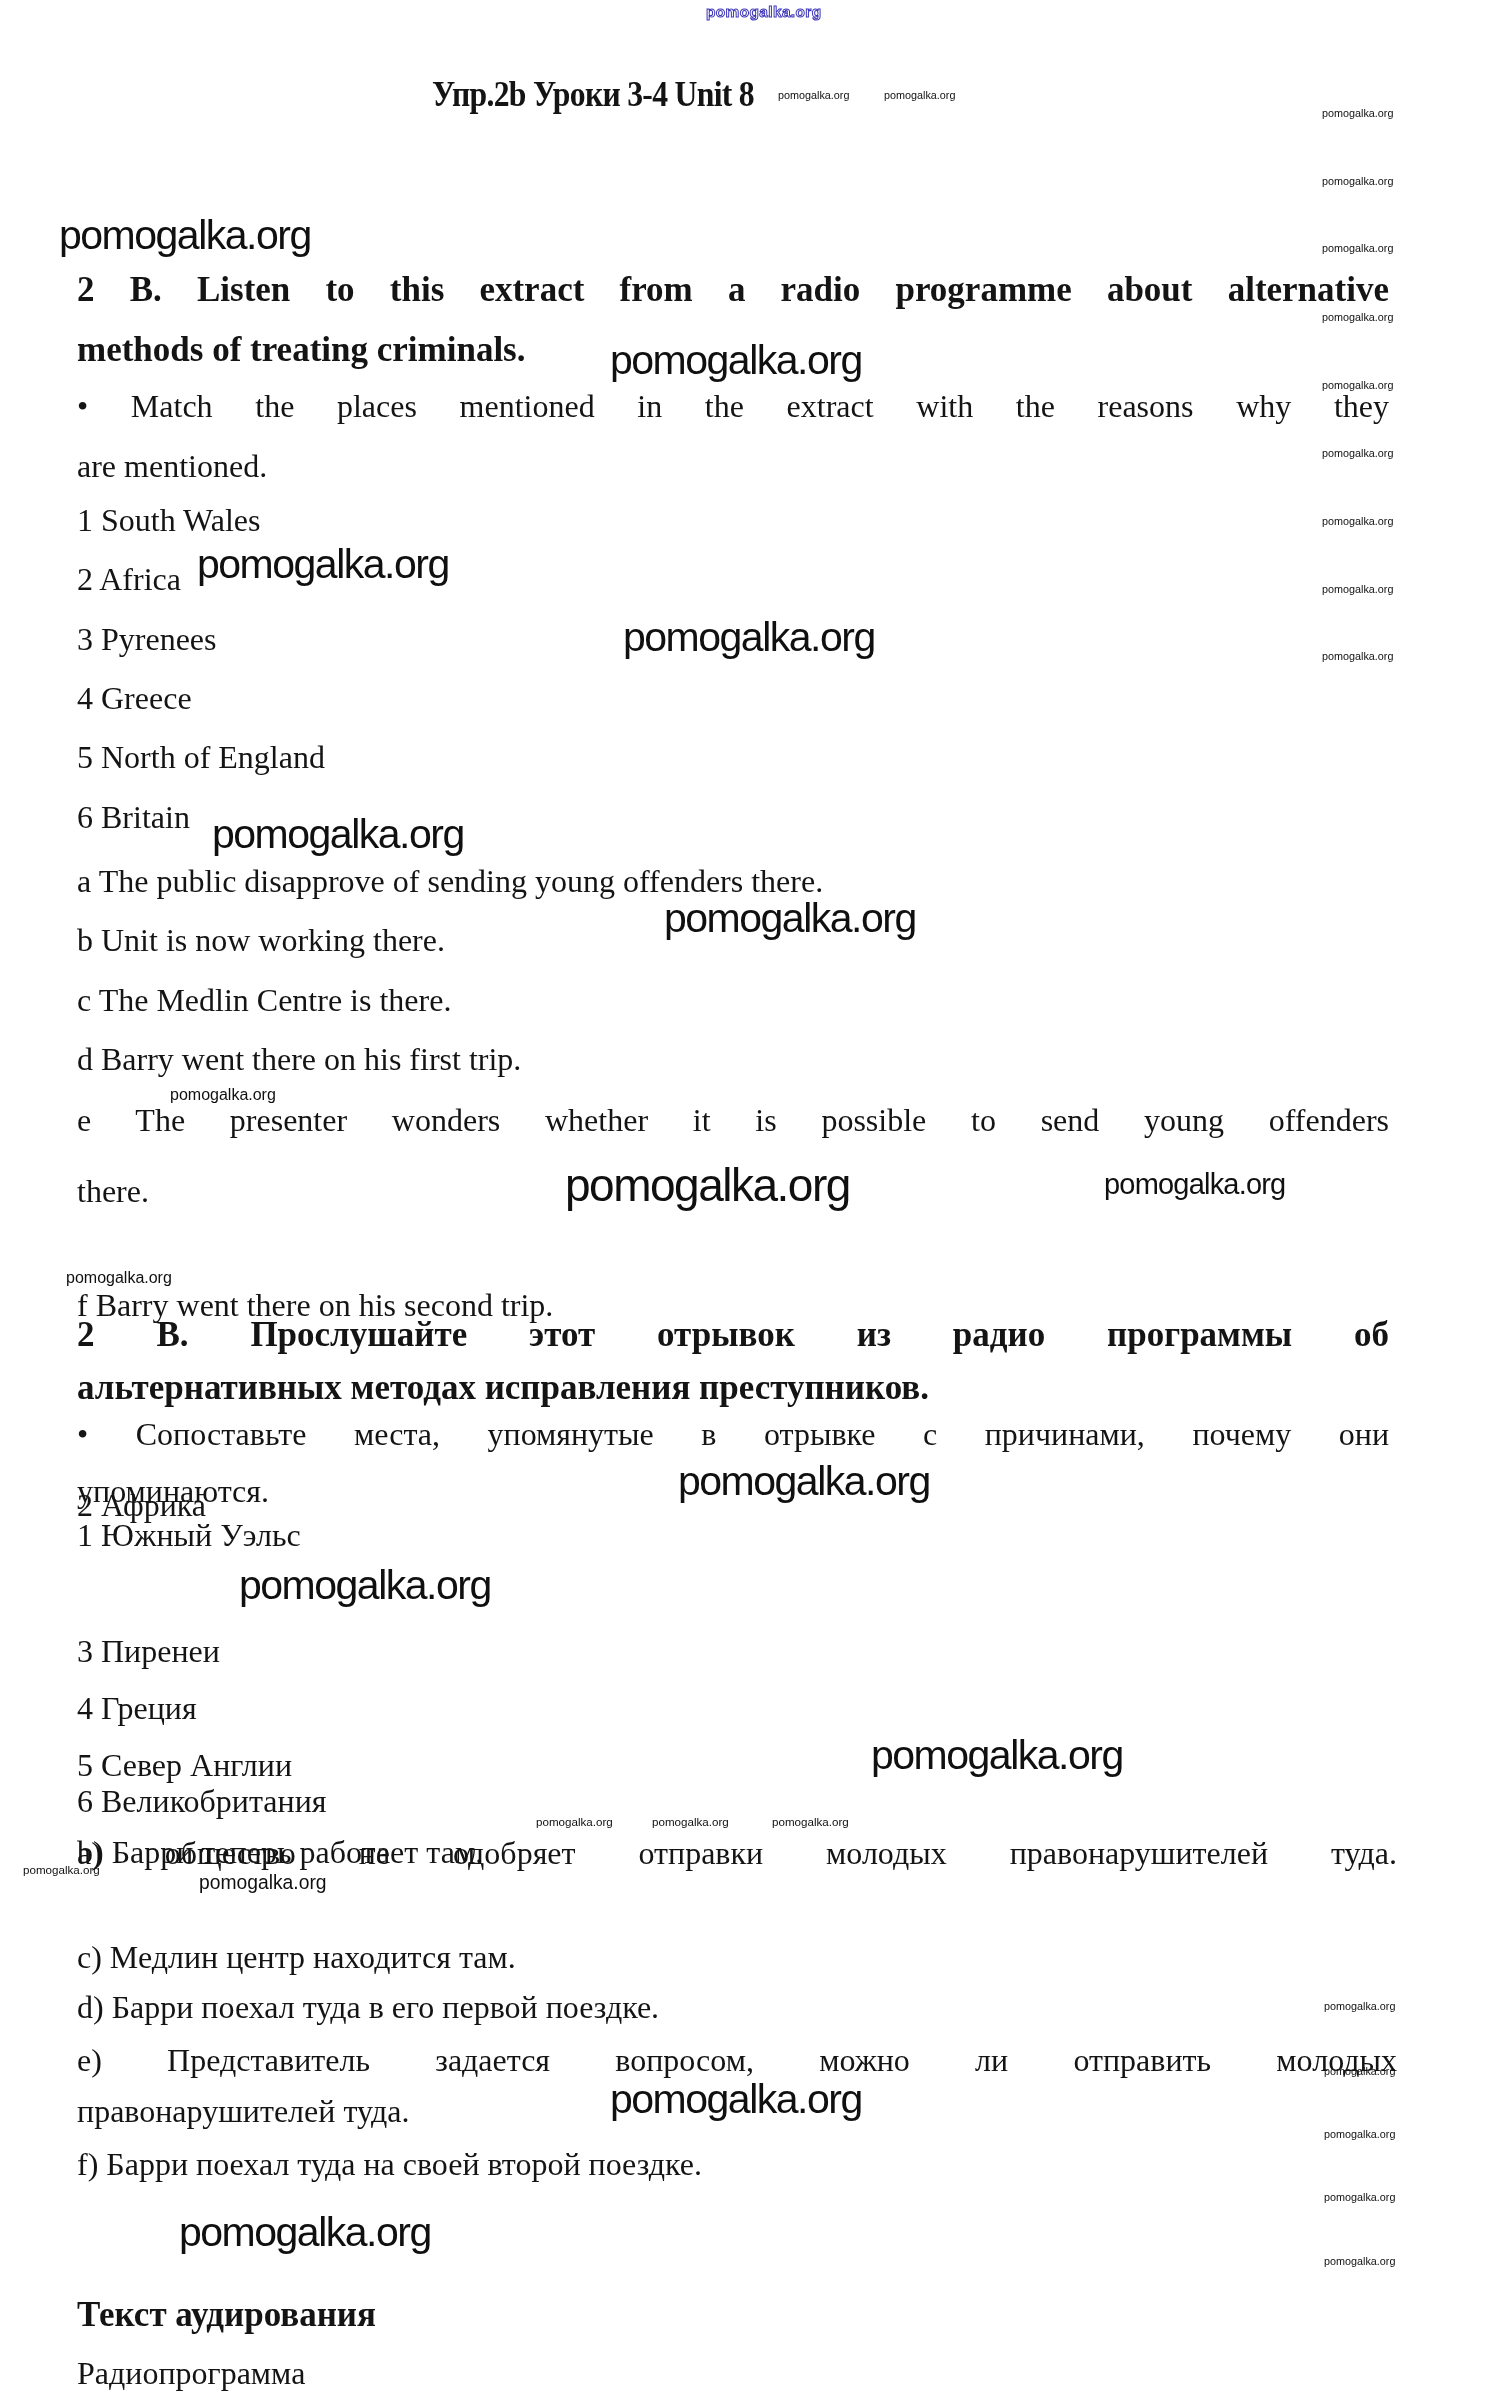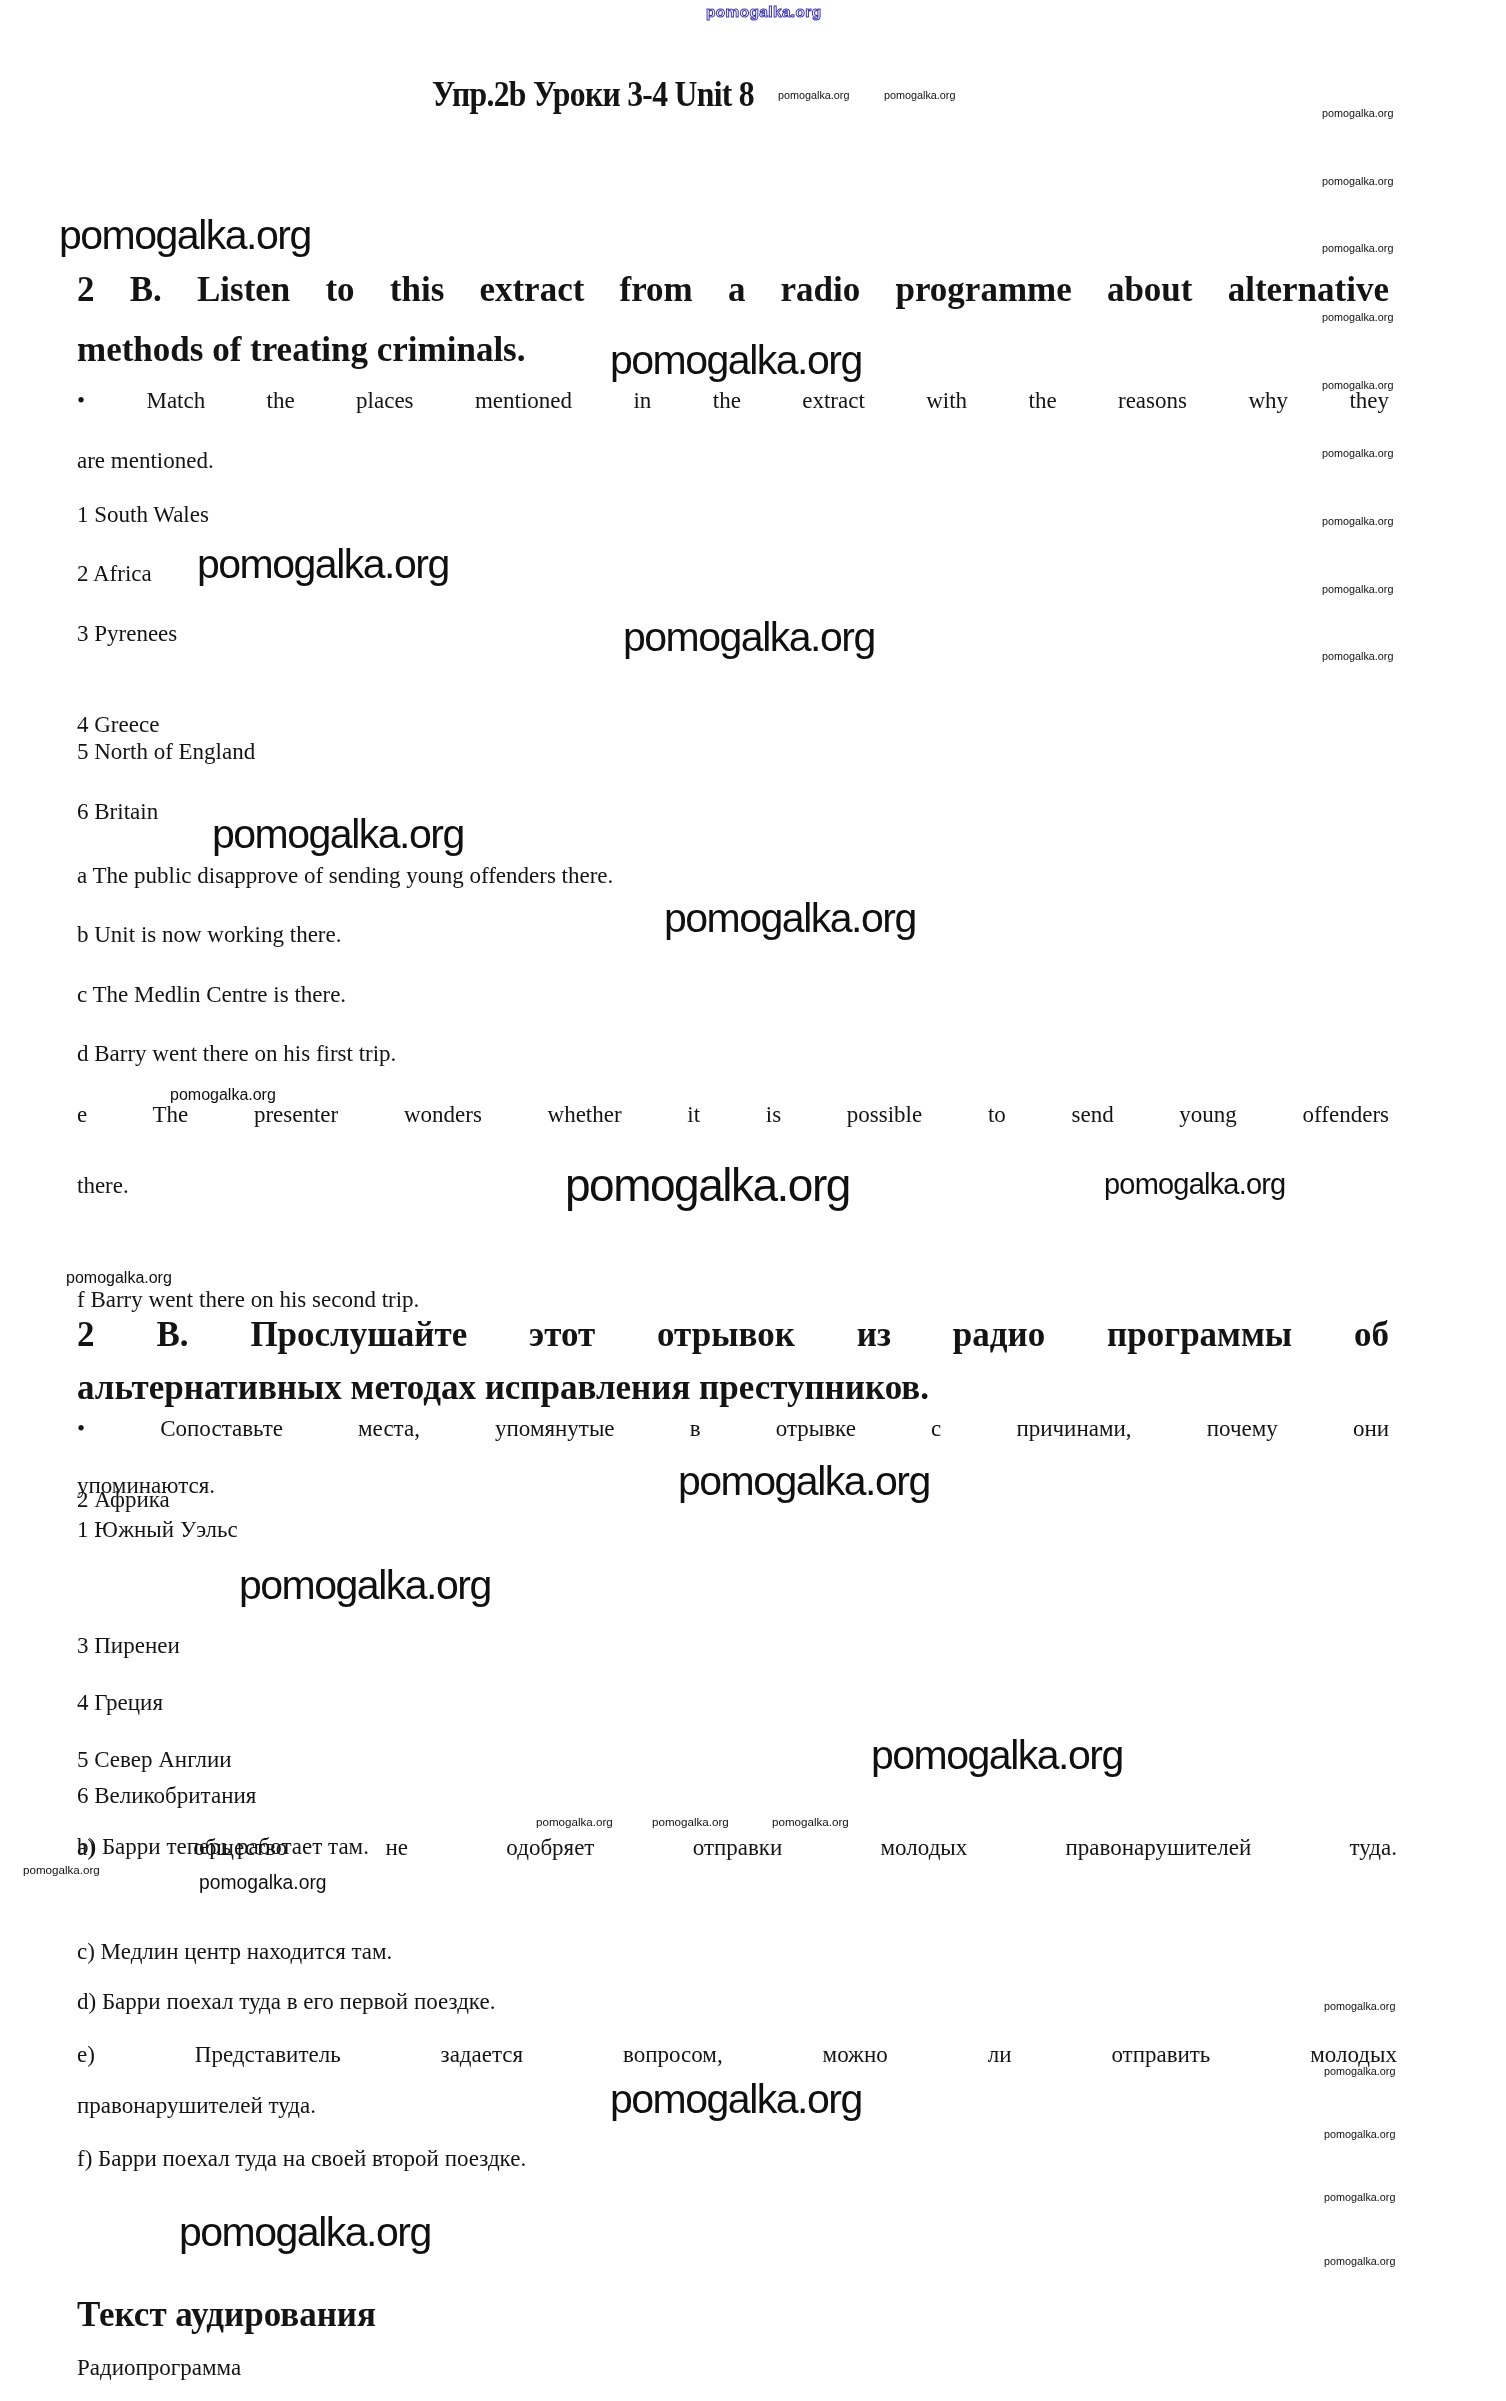--- a/index.html
+++ b/index.html
@@ -2,21 +2,21 @@
 <html style="font-size:12.4px"><head>
 <meta charset="utf-8">
 <style>
   html,body{margin:0;padding:0;}
   body{
     width:1507px;height:2401px;position:relative;overflow:hidden;
     background:#ffffff;color:#141414;
     font-family:"Liberation Serif",serif;
   }
   
-  .line{position:absolute;left:77px;font-size:23px;white-space:nowrap;color:#141414;}
+  .line{position:absolute;left:77px;font-size:32px;white-space:nowrap;color:#141414;}
   .b{font-weight:bold;font-size:35px;}
   .just{width:1312px;white-space:normal;text-align:justify;text-align-last:justify;}
   .just2{width:1320px;white-space:normal;text-align:justify;text-align-last:justify;}
   
   .title{
     position:absolute;left:432px;top:73px;
     font-size:36px;font-weight:bold;letter-spacing:-0.8px;
     transform:scaleX(0.88);transform-origin:left top;white-space:nowrap;
   }
   
@@ -65,21 +65,21 @@
 <div class="wm wm-big" style="left:610px;top:340px;">pomogalka.org</div>
 
 <div class="line just" style="top:388px;">• Match the places mentioned in the extract with the reasons why they</div>
 <div class="line" style="top:448px;">are mentioned.</div>
 
 <div class="line" style="top:502px;">1 South Wales</div>
 <div class="line" style="top:561px;">2 Africa</div>
 <div class="wm wm-big" style="left:197px;top:544px;">pomogalka.org</div>
 <div class="line" style="top:621px;">3 Pyrenees</div>
 <div class="wm wm-big" style="left:623px;top:617px;">pomogalka.org</div>
-<div class="line" style="top:712px;">4 Greece</div>
+<div class="line" style="top:680px;">4 Greece</div>
 <div class="line" style="top:739px;">5 North of England</div>
 <div class="line" style="top:799px;">6 Britain</div>
 <div class="wm wm-big" style="left:212px;top:814px;">pomogalka.org</div>
 
 <div class="line" style="top:863px;">a The public disapprove of sending young offenders there.</div>
 <div class="wm wm-big" style="left:664px;top:898px;">pomogalka.org</div>
 <div class="line" style="top:922px;">b Unit is now working there.</div>
 <div class="line" style="top:982px;">c The Medlin Centre is there.</div>
 <div class="line" style="top:1041px;">d Barry went there on his first trip.</div>
 <div class="wm wm-sm21" style="left:170px;top:1087px;">pomogalka.org</div>

